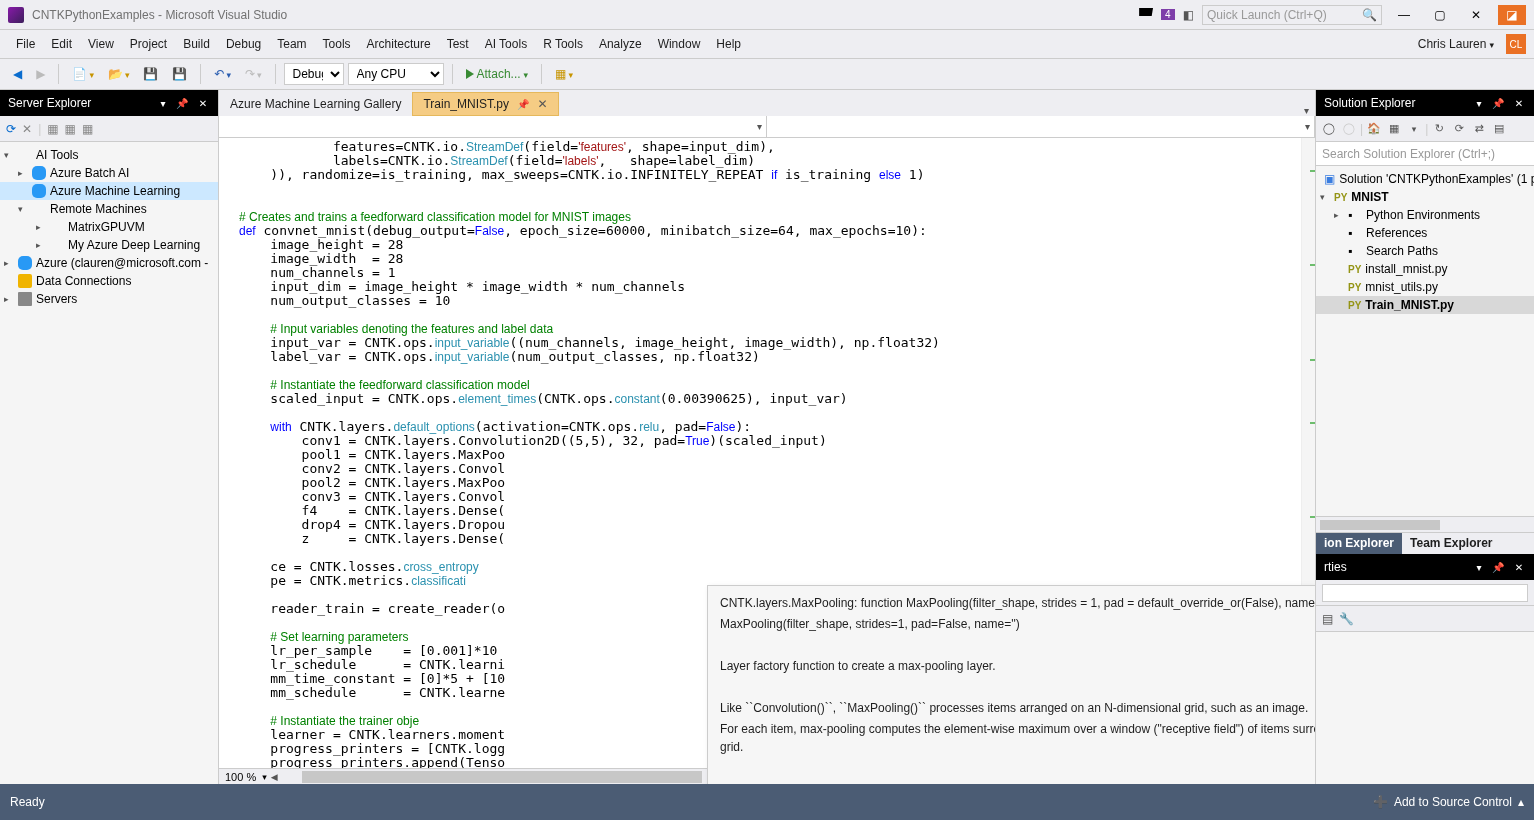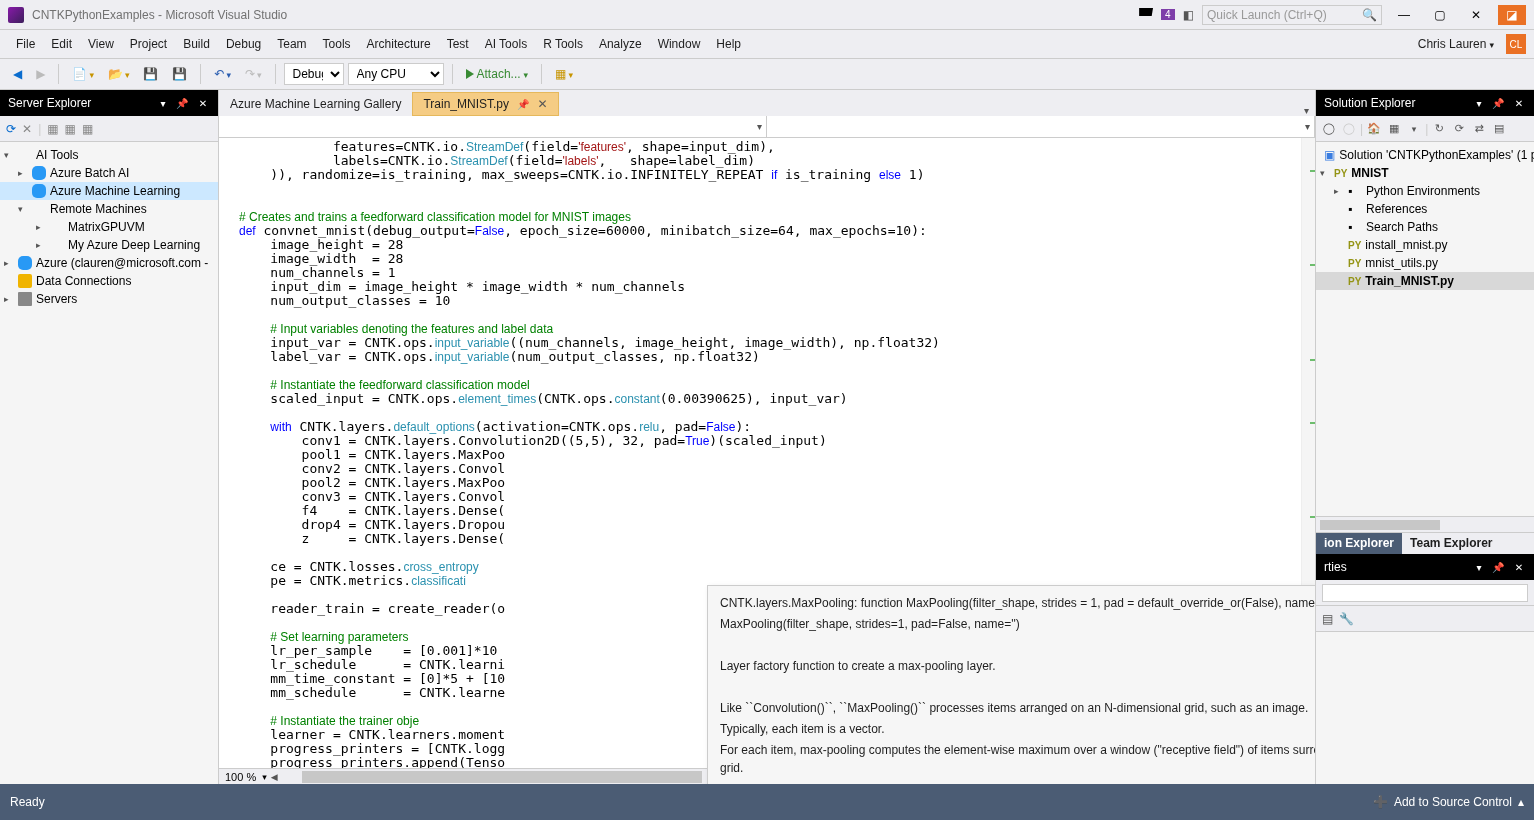--- a/index.html
+++ b/index.html
@@ -277,21 +277,20 @@
     learner = CNTK.learners.moment
     progress_printers = [CNTK.logg
     progress_printers.append(Tenso</pre>
       <div class="tooltip">
         <p>CNTK.layers.MaxPooling: function MaxPooling(filter_shape, strides = 1, pad = default_override_or(False), name = '')</p>
         <p>MaxPooling(filter_shape, strides=1, pad=False, name='')</p>
         <p>&nbsp;</p>
         <p>Layer factory function to create a max-pooling layer.</p>
         <p>&nbsp;</p>
         <p>Like ``Convolution()``, ``MaxPooling()`` processes items arranged on an N-dimensional grid, such as an image.</p>
-        <p>Typically, each item is a vector.</p>
         <p>For each item, max-pooling computes the element-wise maximum over a window ("receptive field") of items surrounding the item's position on the grid.</p>
         <p>&nbsp;</p>
 
       </div>
       <div class="minimap">
         <div class="mark" style="top:5%;"></div>
           <div class="mark" style="top:20%;"></div>
         <div class="mark" style="top:35%;"></div>
           <div class="mark" style="top:45%;"></div>
         <div class="mark" style="top:60%;"></div>
@@ -320,20 +319,23 @@
         <span style="color:#ccc;">|</span>
         <span class="tb">🏠</span>
         <span class="tb">▦</span>
         <span class="tb ico-down"></span>
         <span style="color:#ccc;">|</span>
         <span class="tb">↻</span>
         <span class="tb">⟳</span>
         <span class="tb">⇄</span>
         <span class="tb">▤</span>
       </div>
+      <div class="sol-search">
+        <span>Search Solution Explorer (Ctrl+;)</span>
+      </div>
       <div class="sol-tree" id="sol-tree">
           <div class="se-node i0">
             <span class="exp"></span>
             <span class="ico-sol">▣</span>
             <span style="">Solution 'CNTKPythonExamples' (1 p</span>
           </div>
           <div class="se-node i0">
             <span class="exp">▾</span>
             <span class="ico-py">PY</span>
             <span style="font-weight:bold;">MNIST</span>

